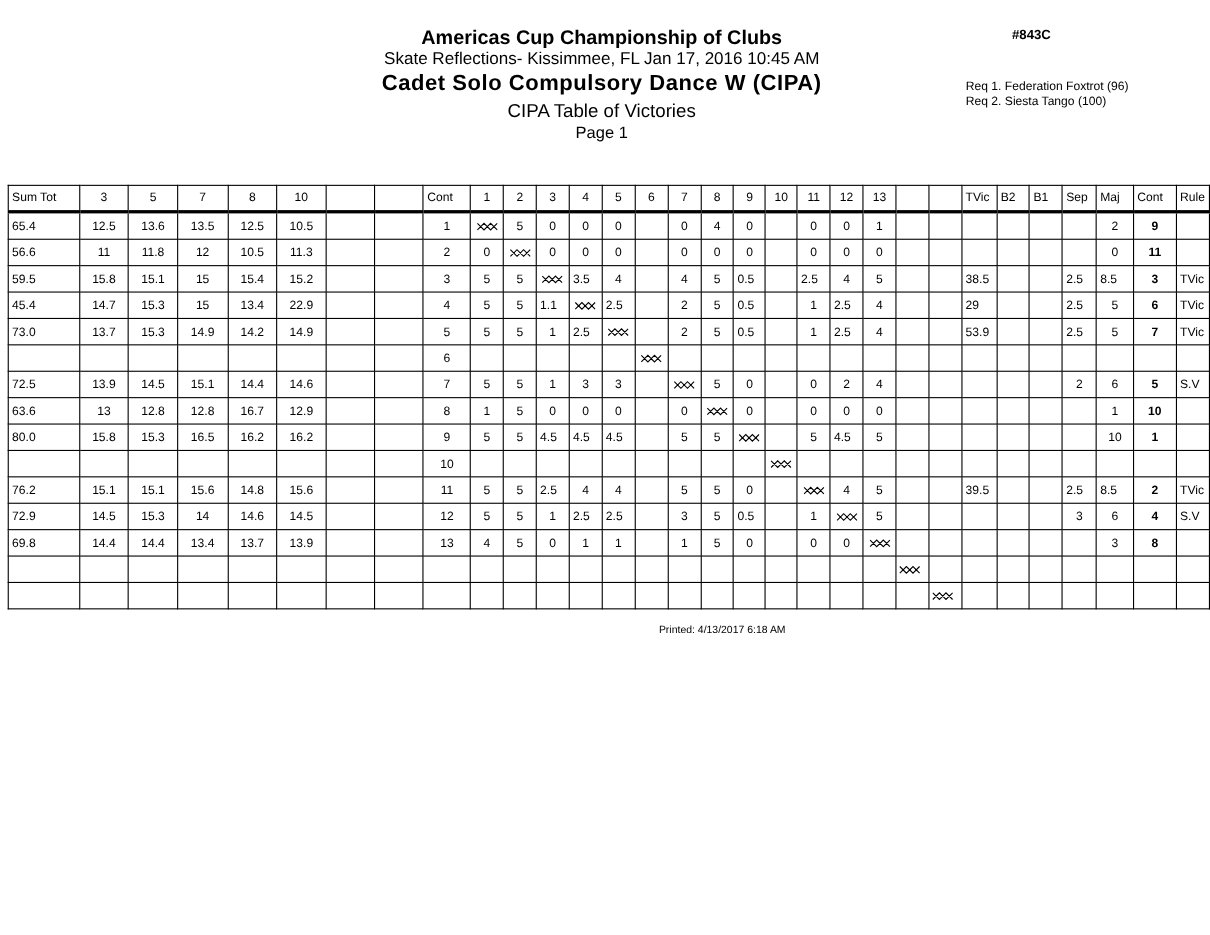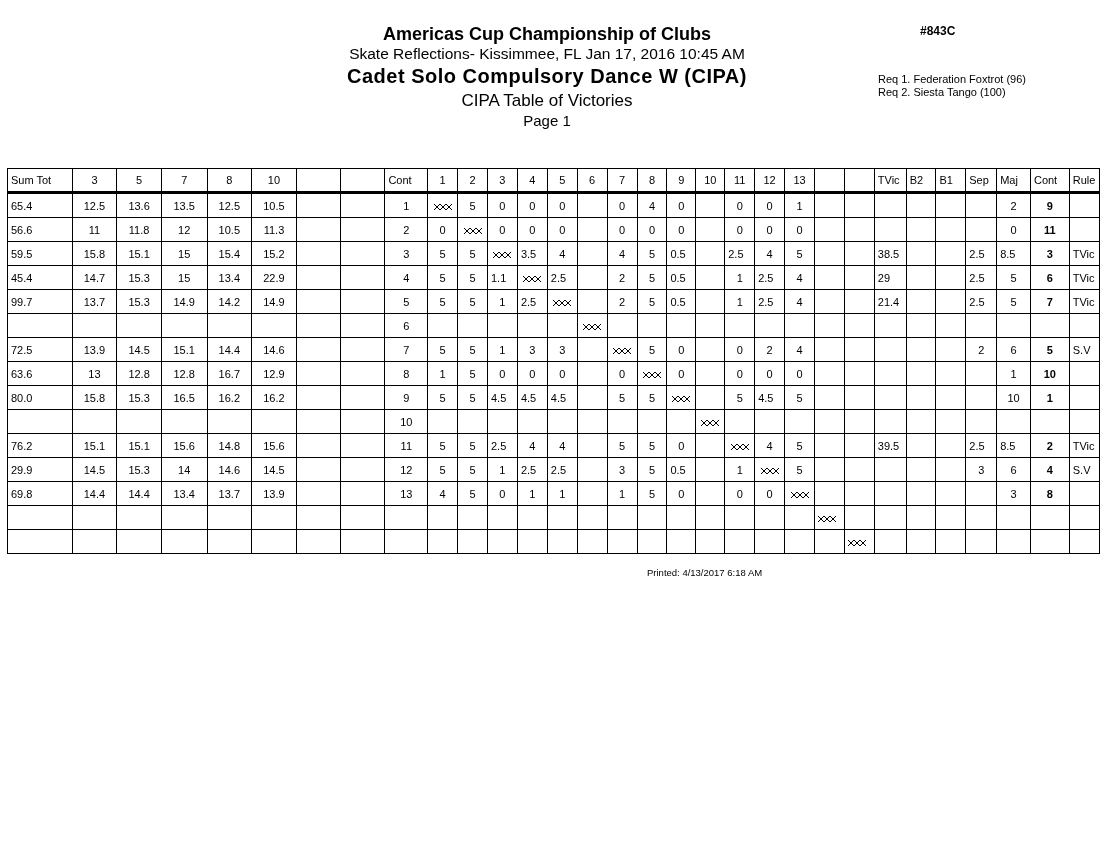--- a/index.html
+++ b/index.html
@@ -6,21 +6,21 @@
   body { width:1100px; height:850px; position:relative; overflow:hidden; font-family:"Liberation Sans", sans-serif; color:#000; }
   .hdr { position:absolute; left:0; width:1100px; text-align:center; white-space:nowrap; }
   #t1 { top:24px; left:-3px; font-size:18px; font-weight:bold; }
   #t2 { top:45px; left:-3px; font-size:15.5px; }
   #t3 { top:65px; left:-3px; font-size:20px; font-weight:bold; letter-spacing:0.5px; }
   #t4 { top:91px; left:-3px; font-size:17px; }
   #t5 { top:112px; left:-3px; font-size:15px; }
   #evno { position:absolute; top:24px; left:920px; font-size:12px; font-weight:bold; }
   .req { position:absolute; left:849px; font-size:11px; white-space:nowrap;padding-left:29px; }
   #req1 { top:73px; } #req2 { top:86px; }
-  #printed { position:absolute; top:567px; left:647px; font-size:9.5px; white-space:nowrap; }
+  #printed { position:absolute; top:567px; left:599px; font-size:9.5px; white-space:nowrap; }
 
   table.tov { position:absolute; top:168px; left:7px; border-collapse:collapse; table-layout:fixed; font-size:11px; }
   table.tov td { border:1px solid #000; height:23px; padding:0 0 0 3px; white-space:nowrap; overflow:hidden; vertical-align:middle; }
   table.tov tr.head td { border-bottom:3px solid #000; height:22px; }
   table.tov td.c { text-align:center; padding:0; }
   table.tov td.b { font-weight:bold; }
   .xxx { display:inline-block; width:22px; height:10px; vertical-align:middle; }
 </style>
 </head>
 <body>
@@ -236,21 +236,21 @@
         <td class=""></td>
         <td class="">29</td>
         <td class=""></td>
         <td class=""></td>
         <td class="">2.5</td>
         <td class="c">5</td>
         <td class="c b">6</td>
         <td class="">TVic</td>
       </tr>
       <tr>
-        <td class="">99.7</td>
+        <td class="">73.0</td>
         <td class="c">13.7</td>
         <td class="c">15.3</td>
         <td class="c">14.9</td>
         <td class="c">14.2</td>
         <td class="c">14.9</td>
         <td class=""></td>
         <td class=""></td>
         <td class="c">5</td>
         <td class="c">5</td>
         <td class="c">5</td>
@@ -262,21 +262,21 @@
         <td class="c"></td>
         <td class="c">2</td>
         <td class="c">5</td>
         <td class="">0.5</td>
         <td class="c"></td>
         <td class="c">1</td>
         <td class="">2.5</td>
         <td class="c">4</td>
         <td class=""></td>
         <td class=""></td>
-        <td class="">21.4</td>
+        <td class="">53.9</td>
         <td class=""></td>
         <td class=""></td>
         <td class="">2.5</td>
         <td class="c">5</td>
         <td class="c b">7</td>
         <td class="">TVic</td>
       </tr>
       <tr>
         <td class=""></td>
         <td class="c"></td>
@@ -481,21 +481,21 @@
         <td class=""></td>
         <td class="">39.5</td>
         <td class=""></td>
         <td class=""></td>
         <td class="">2.5</td>
         <td class="">8.5</td>
         <td class="c b">2</td>
         <td class="">TVic</td>
       </tr>
       <tr>
-        <td class="">29.9</td>
+        <td class="">72.9</td>
         <td class="c">14.5</td>
         <td class="c">15.3</td>
         <td class="c">14</td>
         <td class="c">14.6</td>
         <td class="c">14.5</td>
         <td class=""></td>
         <td class=""></td>
         <td class="c">12</td>
         <td class="c">5</td>
         <td class="c">5</td>

